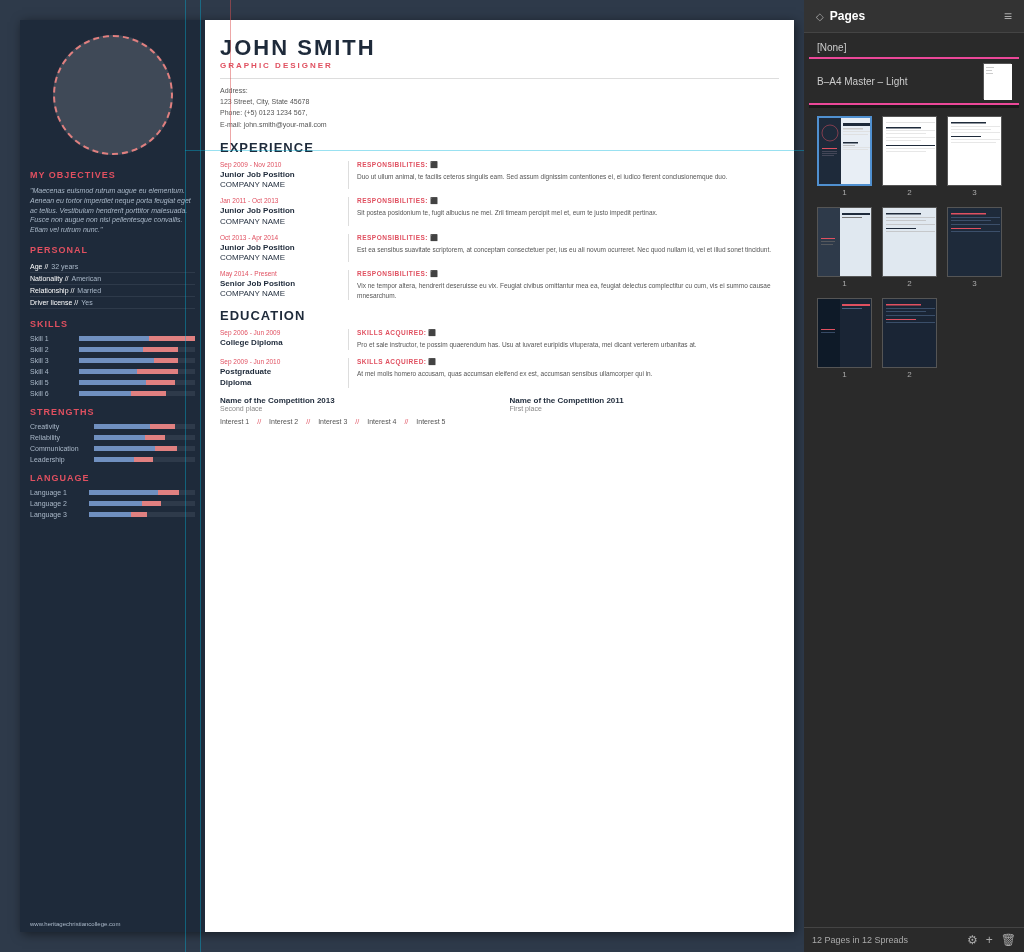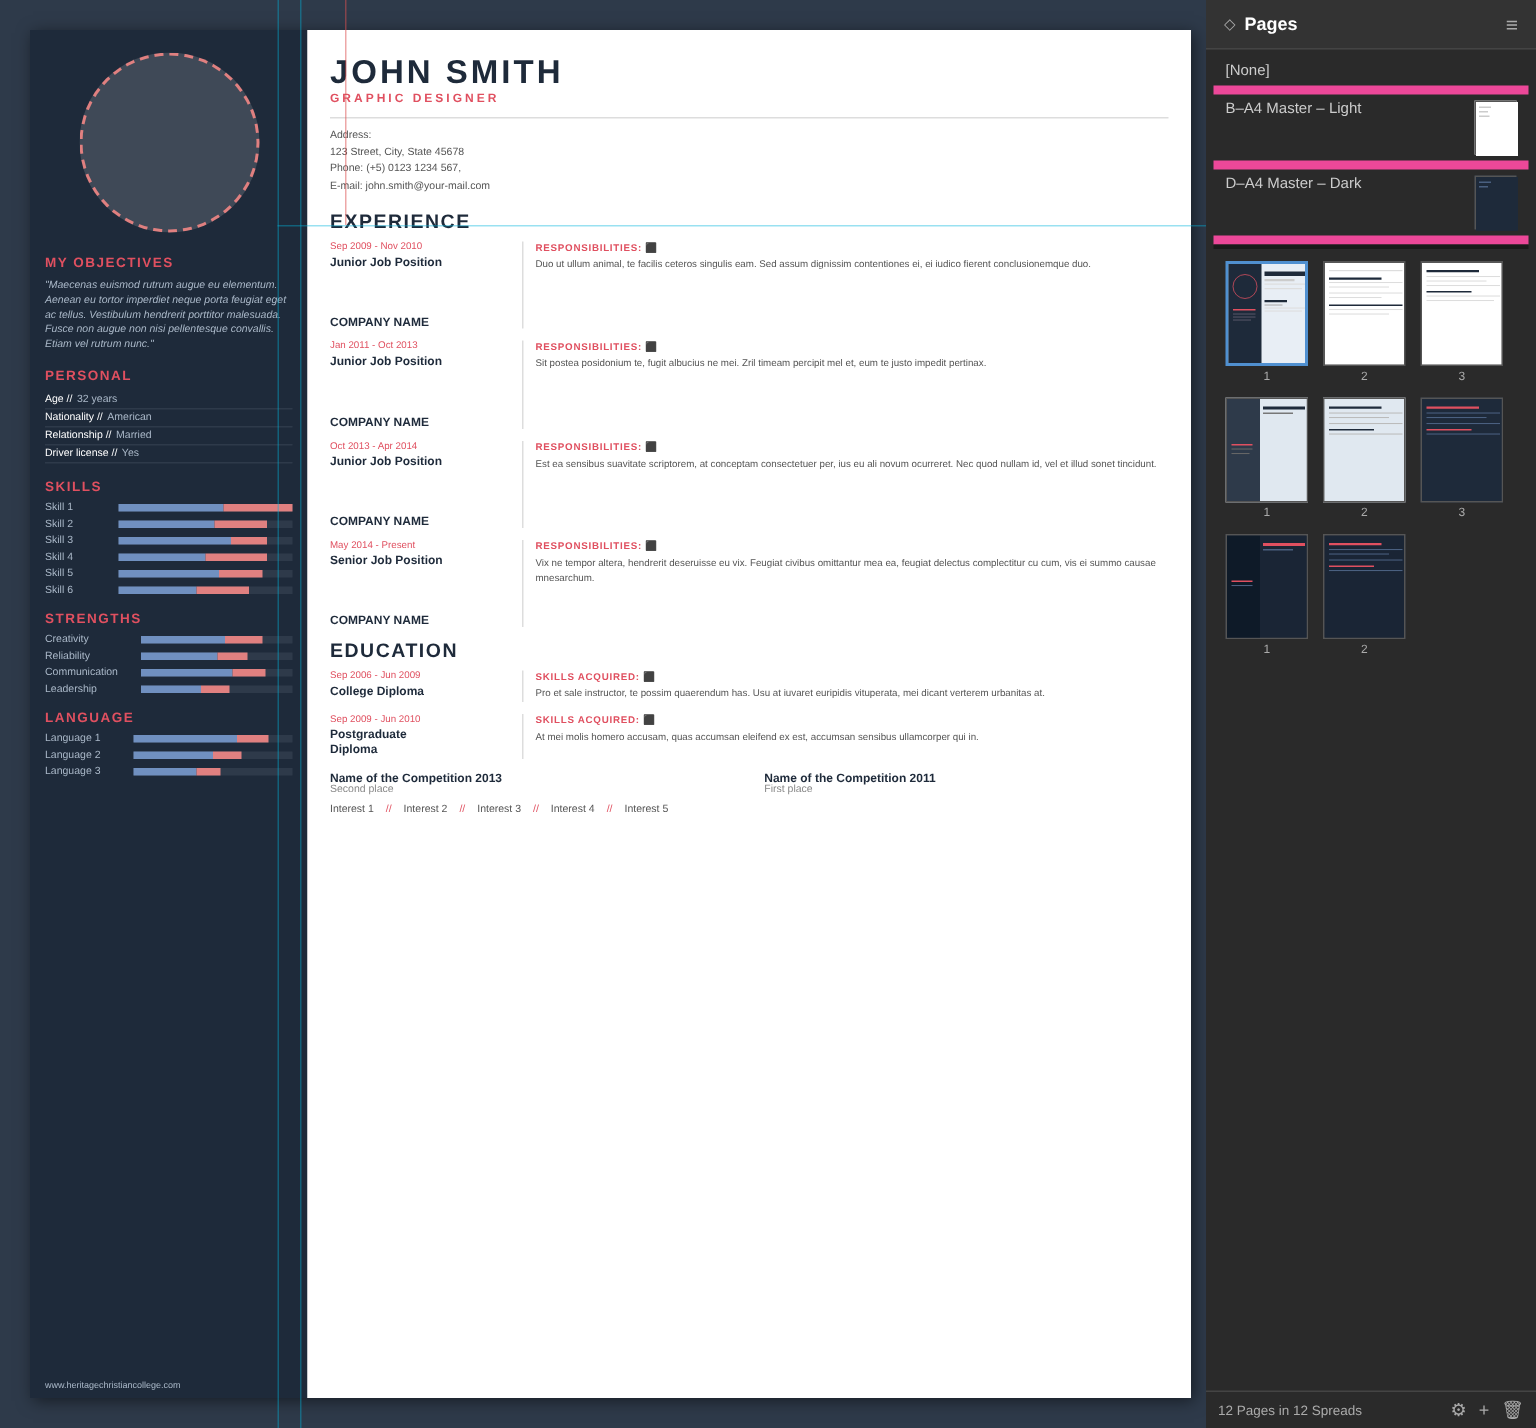--- a/index.html
+++ b/index.html
@@ -265,23 +265,22 @@
 
     .exp-position {
       font-size: 8px;
       font-weight: bold;
       color: #1e2a3a;
       line-height: 1.3;
     }
 
     .exp-company {
       font-size: 8px;
-      font-weight: bold;
+      font-weight: normal;
       color: #1e2a3a;
-      margin-top: 30px;
     }
 
     .exp-right {
       flex: 1;
       border-left: 1px solid #ddd;
       padding-left: 8px;
     }
 
     .resp-title {
       font-size: 6.5px;
@@ -421,26 +420,27 @@
     }
     .pages-scroll-area::-webkit-scrollbar-track {
       background: #2a2a2a;
     }
     .pages-scroll-area::-webkit-scrollbar-thumb {
       background: #555;
     }
 
     .master-page-row {
       display: flex;
+      align-items: center;
       justify-content: space-between;
       padding: 4px 8px;
       color: #ccc;
       font-size: 10px;
       cursor: pointer;
-      border-bottom: 6px solid #ec4899;
+      border-bottom: 2px solid #ec4899;
     }
 
     .thumb-mini {
       width: 28px;
       height: 36px;
       border: 1px solid #555;
     }
 
     .thumb-mini-light {
       background: white;
@@ -773,30 +773,20 @@
           <svg width="28" height="36" xmlns="http://www.w3.org/2000/svg">
             <rect width="28" height="36" fill="white"></rect>
             <rect x="2" y="3" width="8" height="1" fill="#ccc"></rect>
             <rect x="2" y="6" width="6" height="1" fill="#ccc"></rect>
             <rect x="2" y="9" width="7" height="1" fill="#ccc"></rect>
           </svg>
         </div>
       </div>
 
 
-      <div class="master-page-row">
-        <span>D–A4 Master – Dark</span>
-        <div class="thumb-mini thumb-mini-dark">
-          <svg width="28" height="36" xmlns="http://www.w3.org/2000/svg">
-            <rect width="28" height="36" fill="#1e2a3a"></rect>
-            <rect x="2" y="3" width="8" height="1" fill="#4a6080"></rect>
-            <rect x="2" y="6" width="6" height="1" fill="#4a6080"></rect>
-          </svg>
-        </div>
-      </div>
 
       <div class="pages-divider"></div>
 
       <div class="pages-grid-section">
 
         <div class="page-grid-col">
           <div class="page-thumb-img selected">
             <svg width="55" height="70" xmlns="http://www.w3.org/2000/svg">
               <rect width="55" height="70" fill="#e8eef5"></rect>
               <rect width="22" height="70" fill="#1e2a3a"></rect>

